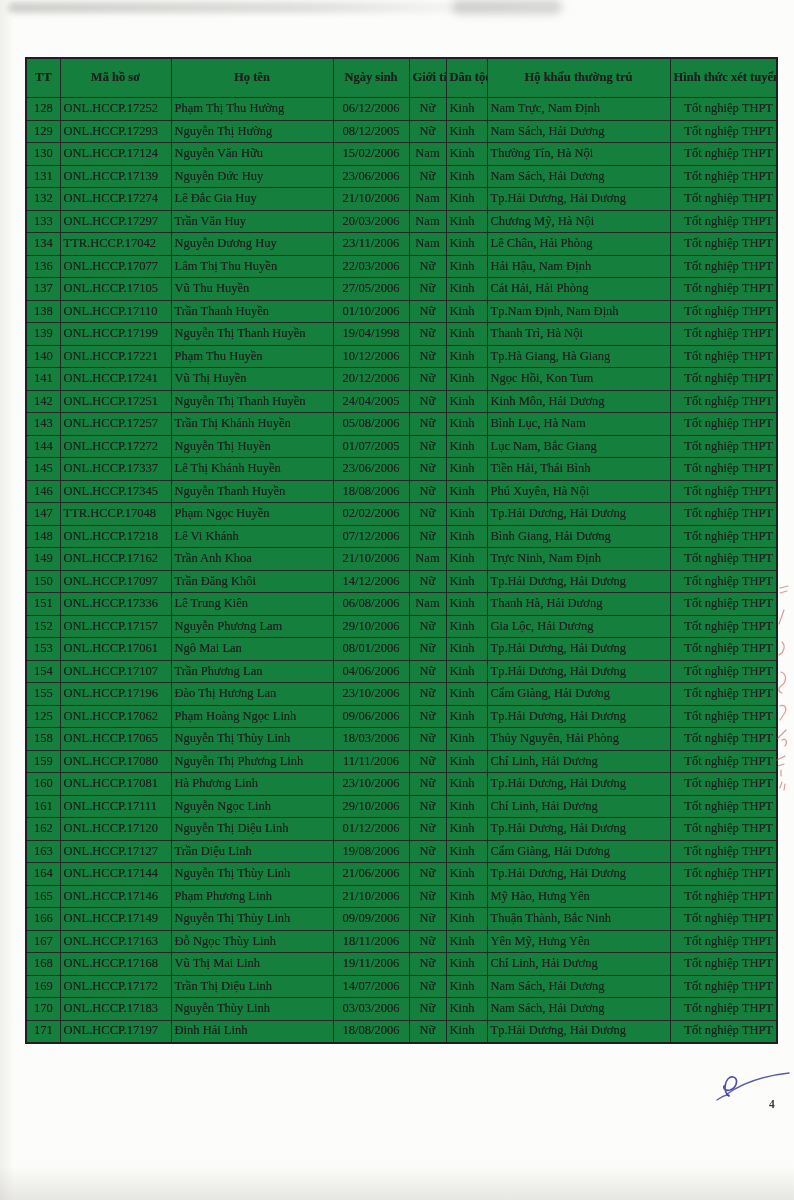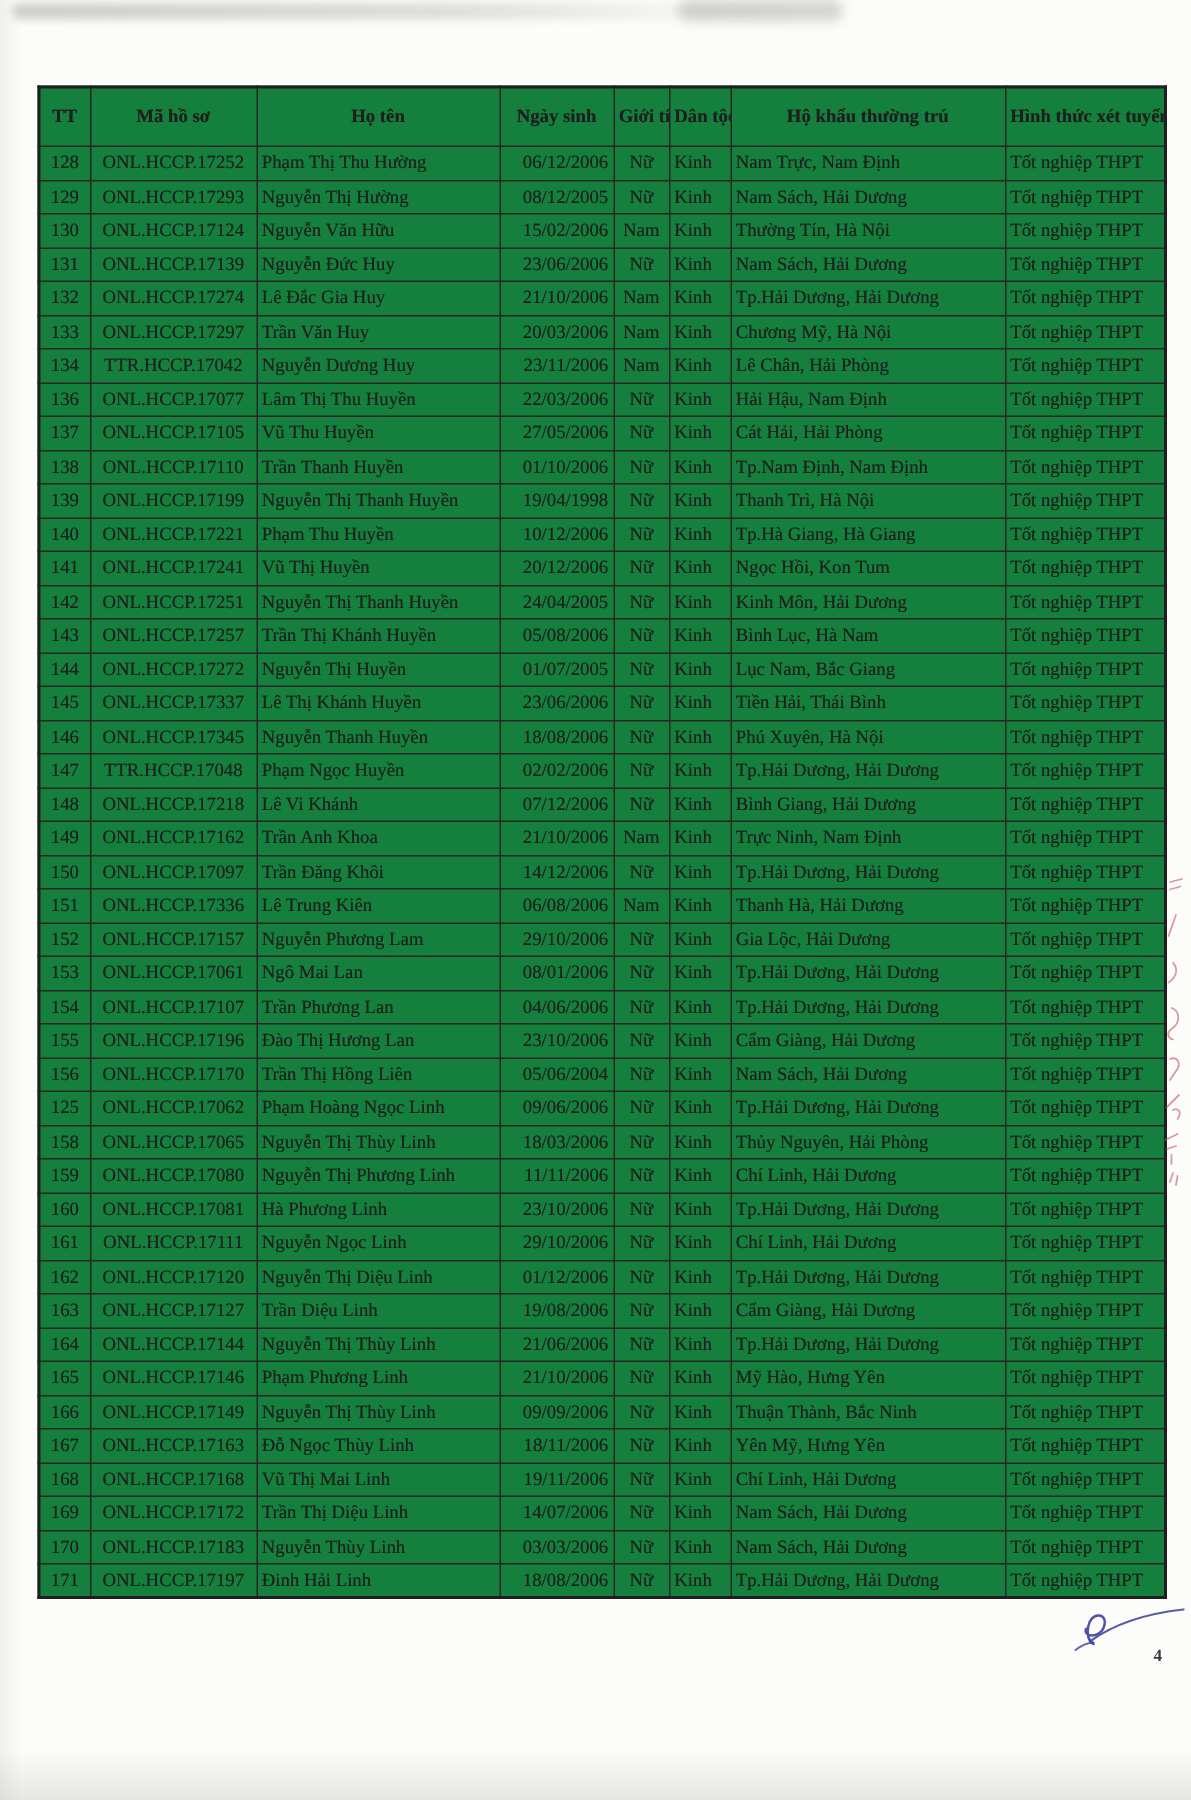--- a/index.html
+++ b/index.html
@@ -42,27 +42,27 @@
     vertical-align:middle;
     text-shadow:0 0 .35px rgba(20,20,20,.55);
   }
   table.roster{border:2px solid #1f1f1f;}
   thead th{
     height:38px;font-weight:bold;text-align:center;
     white-space:pre-line;font-size:12.5px;line-height:1.3;
   }
   tbody tr{height:22.5px;}
   td.c0{text-align:center;}
-  td.c1{text-align:center;padding-left:4px;}
+  td.c1{text-align:left;padding-left:4px;}
   td.c2{text-align:left;padding-left:4px;}
-  td.c3{text-align:right;}
+  td.c3{text-align:center;}
   td.c4{text-align:center;}
   td.c5{text-align:left;}
   td.c6{text-align:left;padding-left:4px;}
-  td.c7{text-align:left;padding-left:5px;font-size:13px;}
+  td.c7{text-align:right;padding-left:5px;font-size:13px;}
   
   col.w0{width:34px;} col.w1{width:111px;} col.w2{width:162px;}
   col.w3{width:76px;} col.w4{width:37px;}  col.w5{width:41px;}
   col.w6{width:183px;} col.w7{width:107px;}
   
   .signature{position:absolute;left:703px;top:1064px;width:88px;height:44px;}
   .margin-marks{position:absolute;left:772px;top:580px;width:22px;height:225px;opacity:.62;}
   .page-number{
     position:absolute;left:769px;top:1098px;
     font-size:11.5px;font-weight:bold;color:#3a3a3a;
@@ -371,30 +371,20 @@
           <td class="c0">155</td>
           <td class="c1">ONL.HCCP.17196</td>
           <td class="c2">Đào Thị Hương Lan</td>
           <td class="c3">23/10/2006</td>
           <td class="c4">Nữ</td>
           <td class="c5">Kinh</td>
           <td class="c6">Cẩm Giàng, Hải Dương</td>
           <td class="c7">Tốt nghiệp THPT</td>
         </tr>
         <tr>
-          <td class="c0">156</td>
-          <td class="c1">ONL.HCCP.17170</td>
-          <td class="c2">Trần Thị Hồng Liên</td>
-          <td class="c3">05/06/2004</td>
-          <td class="c4">Nữ</td>
-          <td class="c5">Kinh</td>
-          <td class="c6">Nam Sách, Hải Dương</td>
-          <td class="c7">Tốt nghiệp THPT</td>
-        </tr>
-        <tr>
           <td class="c0">125</td>
           <td class="c1">ONL.HCCP.17062</td>
           <td class="c2">Phạm Hoàng Ngọc Linh</td>
           <td class="c3">09/06/2006</td>
           <td class="c4">Nữ</td>
           <td class="c5">Kinh</td>
           <td class="c6">Tp.Hải Dương, Hải Dương</td>
           <td class="c7">Tốt nghiệp THPT</td>
         </tr>
         <tr>

